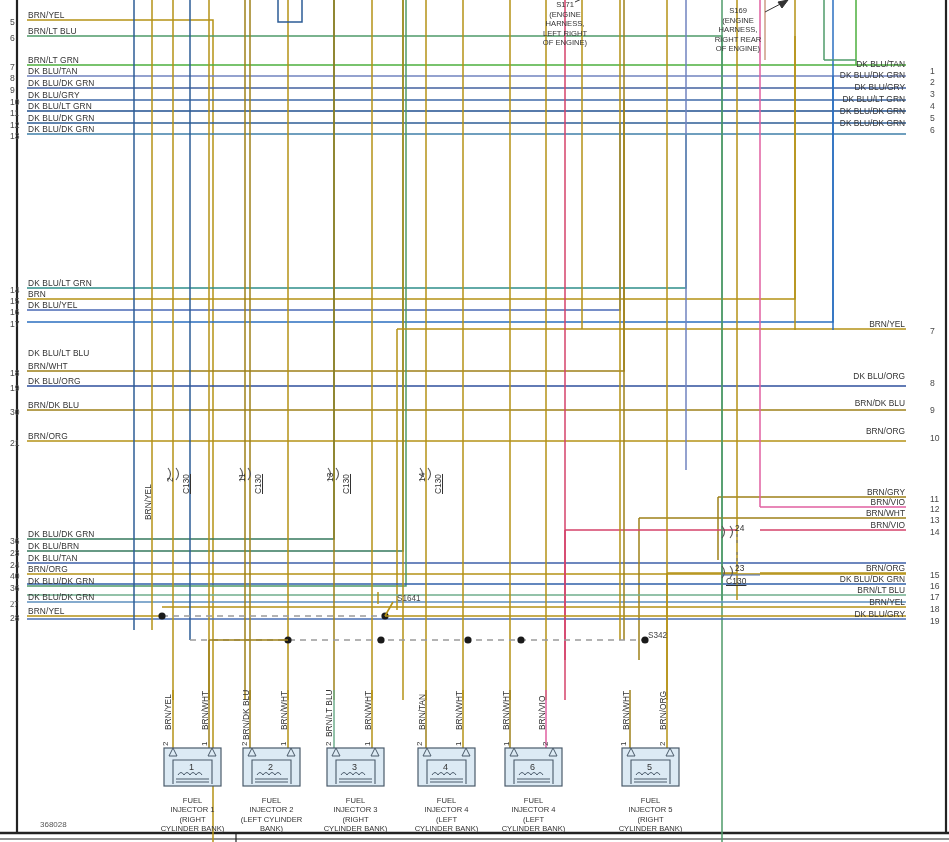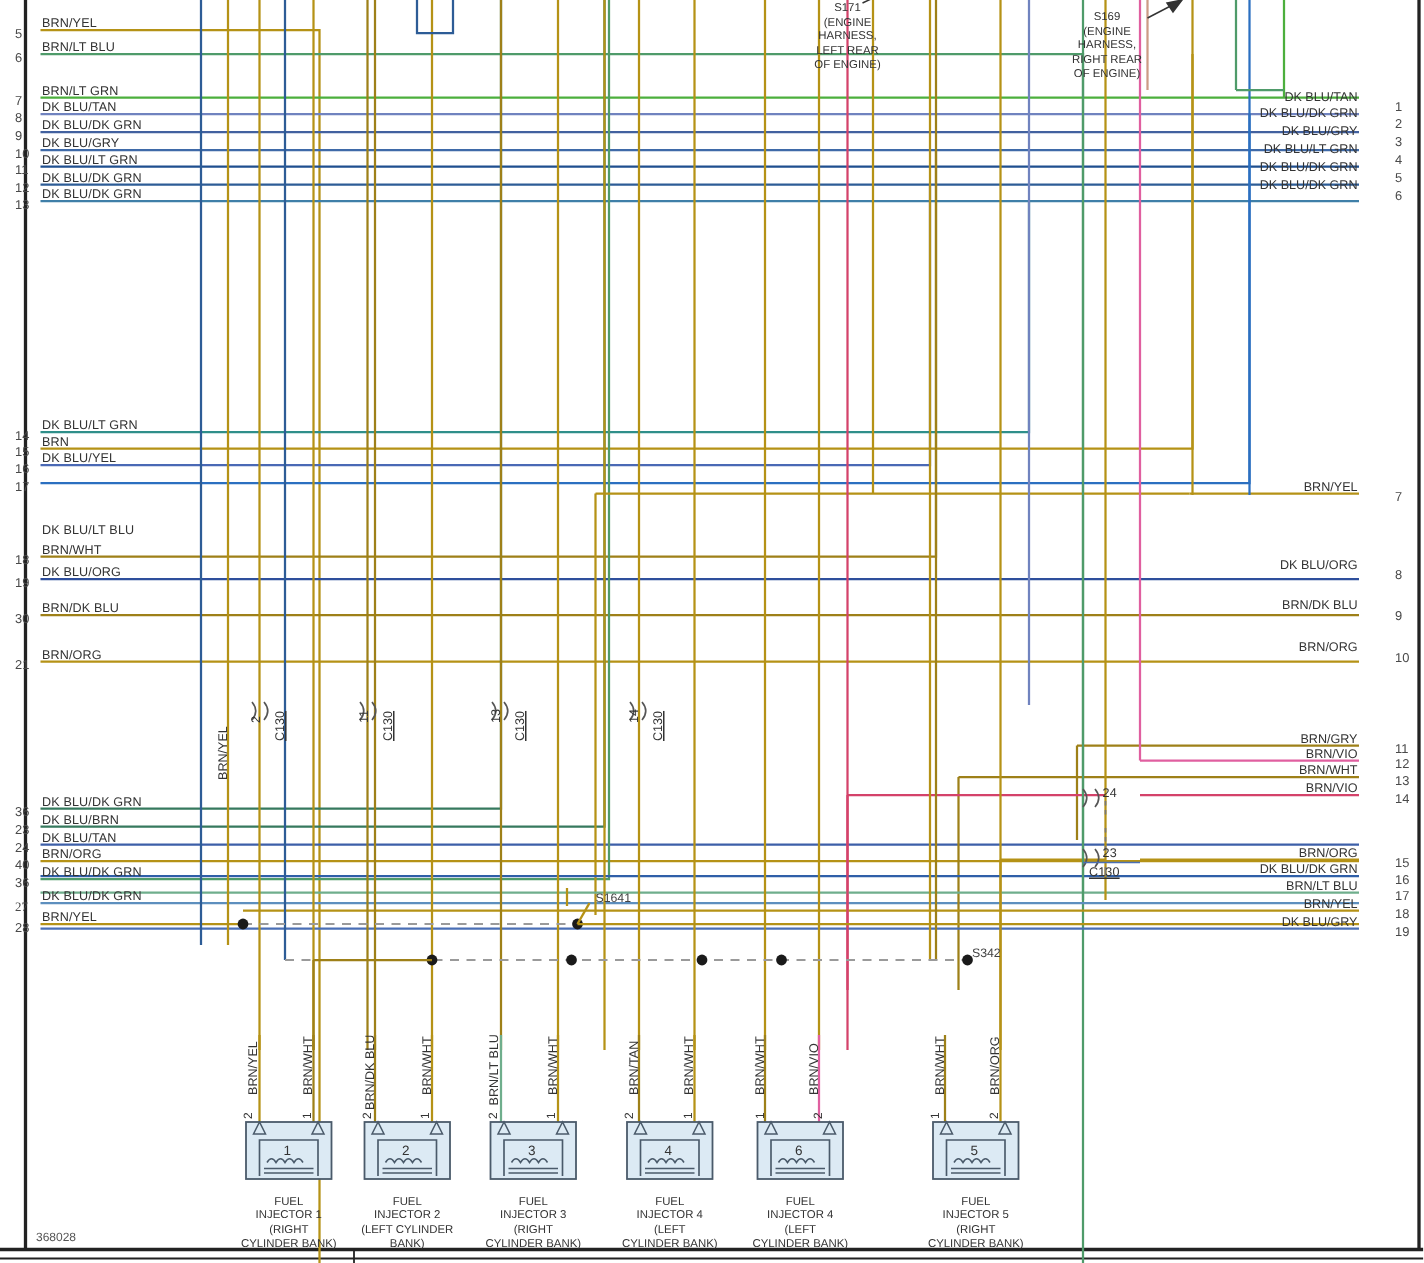--- a/index.html
+++ b/index.html
@@ -249,21 +249,21 @@
         <polygon points="631,748 627,756 635,756" fill="none" stroke="#4a5a6a" stroke-width="1"></polygon>
         <polygon points="670,748 666,756 674,756" fill="none" stroke="#4a5a6a" stroke-width="1"></polygon>
       </g>
     </g>
   </svg>
 
   <div class="blk" style="left:530px;top:0px;width:70px;">
     <div>S171</div>
     <div>(ENGINE</div>
     <div>HARNESS,</div>
-    <div>LEFT REAR</div>
+    <div>LEFT RIGHT</div>
     <div>OF ENGINE)</div>
   </div>
   <div class="blk" style="left:700px;top:6px;width:76px;">
     <div>S169</div>
     <div>(ENGINE</div>
     <div>HARNESS,</div>
     <div>RIGHT REAR</div>
     <div>OF ENGINE)</div>
   </div>
 
@@ -444,14 +444,14 @@
       <div class="vlbl" style="left:619px;top:746px;font-size:8px;">1</div>
       <div class="vlbl" style="left:658px;top:746px;font-size:8px;">2</div>
       <div class="cap" style="left:602px;top:796px;width:97px;">
         <div style="">FUEL</div>
         <div style="">INJECTOR 5</div>
         <div style="">(RIGHT</div>
         <div style="">CYLINDER BANK)</div>
       </div>
     </div>
 
-  <div class="idtag" style="left:24px;top:820px;">368028</div>
+  <div class="idtag" style="left:40px;top:820px;">368028</div>
 </div>
 
 </body></html>

